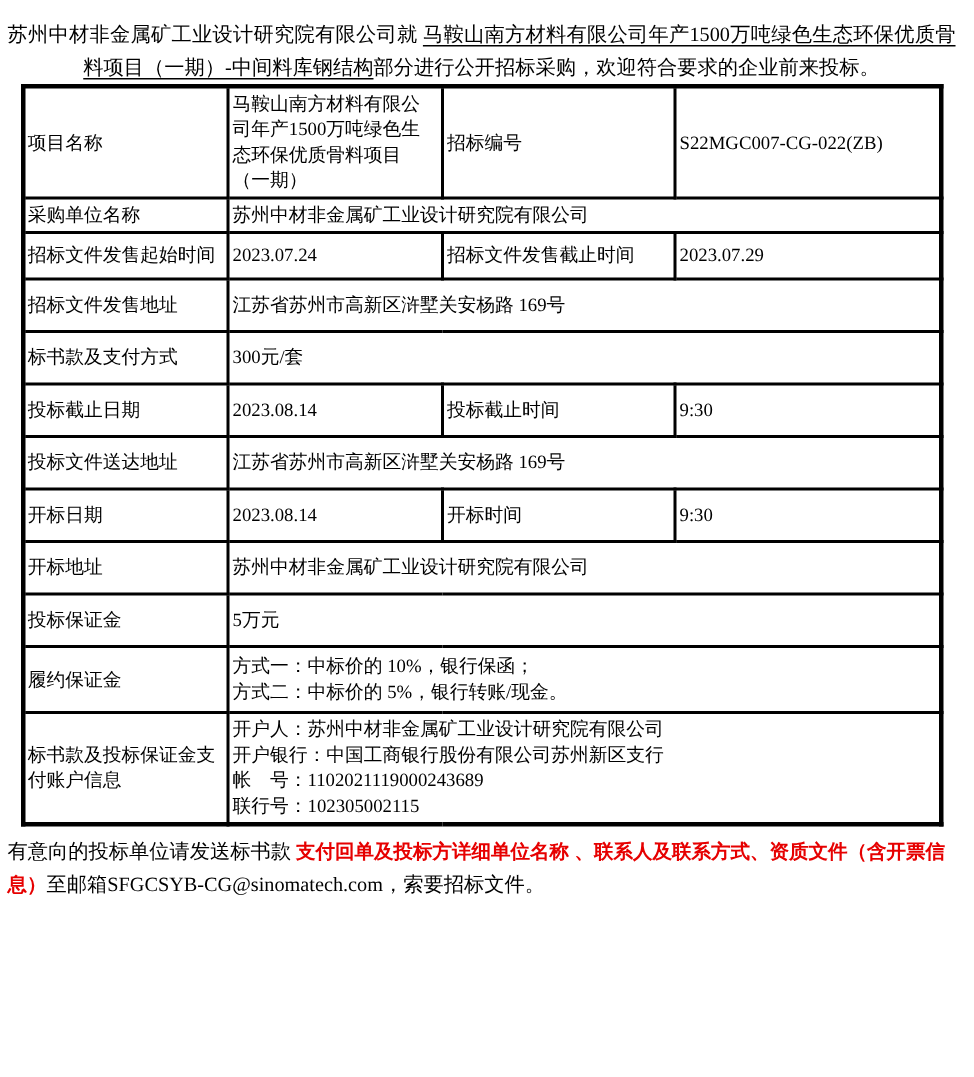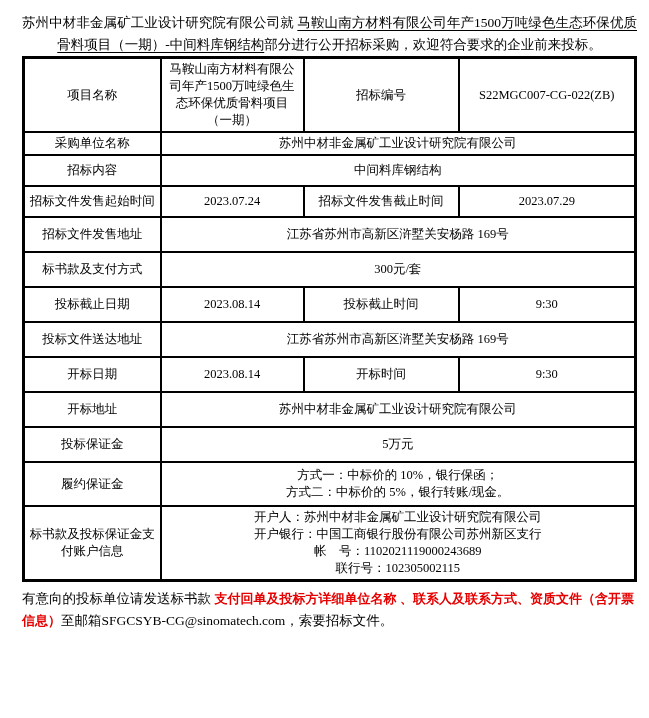--- a/index.html
+++ b/index.html
@@ -6,21 +6,21 @@
     margin: 0;
     padding: 0;
     background: #ffffff;
     color: #000000;
     font-family: "Liberation Serif", "DejaVu Serif", serif;
   }
   .page {
     width: 649px;
     height: 718px;
     box-sizing: border-box;
-    padding: 10px 10px 0 20px;
+    padding: 10px 10px 0 3px;
     background: #ffffff;
     overflow: hidden;
   }
   .intro {
     margin: 2px 2px 0 2px;
     font-size: 13.5px;
     line-height: 22px;
     text-align: justify;
     text-align-last: center;
   }
@@ -37,21 +37,21 @@
   table.announcement {
     border-collapse: collapse;
     table-layout: fixed;
     width: 612px;
     margin: 0 auto;
     border: 3px solid #000;
     font-size: 12.5px;
   }
   table.announcement td {
     border: 2px solid #000;
-    text-align: center;
+    text-align: left;
     vertical-align: middle;
     padding: 2px 2px;
     line-height: 17px;
     word-break: break-all;
   }
   .footer-note {
     margin: 6px 2px 0 2px;
     font-size: 13.5px;
     line-height: 22px;
     text-align: left;
@@ -81,24 +81,20 @@
     <tbody>
       <tr style="height:63px">
         <td>项目名称</td>
         <td>马鞍山南方材料有限公司年产1500万吨绿色生态环保优质骨料项目（一期）</td>
         <td>招标编号</td>
         <td>S22MGC007-CG-022(ZB)</td>
       </tr>
       <tr style="height:23px">
         <td>采购单位名称</td>
         <td colspan="3">苏州中材非金属矿工业设计研究院有限公司</td>
-      </tr>
-      <tr style="height:31px">
-        <td>招标内容</td>
-        <td colspan="3">中间料库钢结构</td>
       </tr>
       <tr style="height:31px">
         <td>招标文件发售起始时间</td>
         <td>2023.07.24</td>
         <td>招标文件发售截止时间</td>
         <td>2023.07.29</td>
       </tr>
       <tr style="height:35px">
         <td>招标文件发售地址</td>
         <td colspan="3">江苏省苏州市高新区浒墅关安杨路 169号</td>

